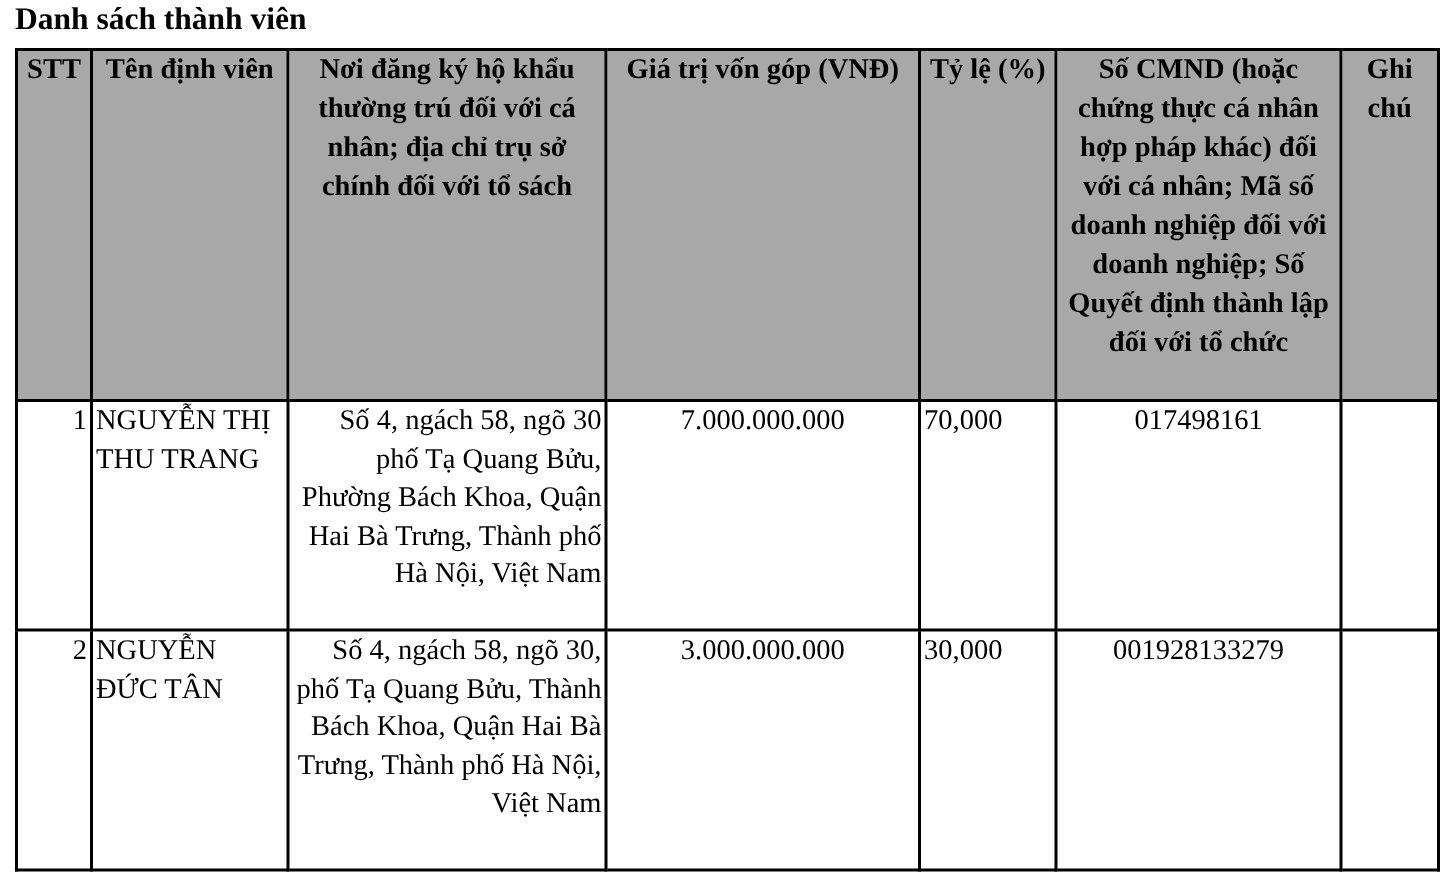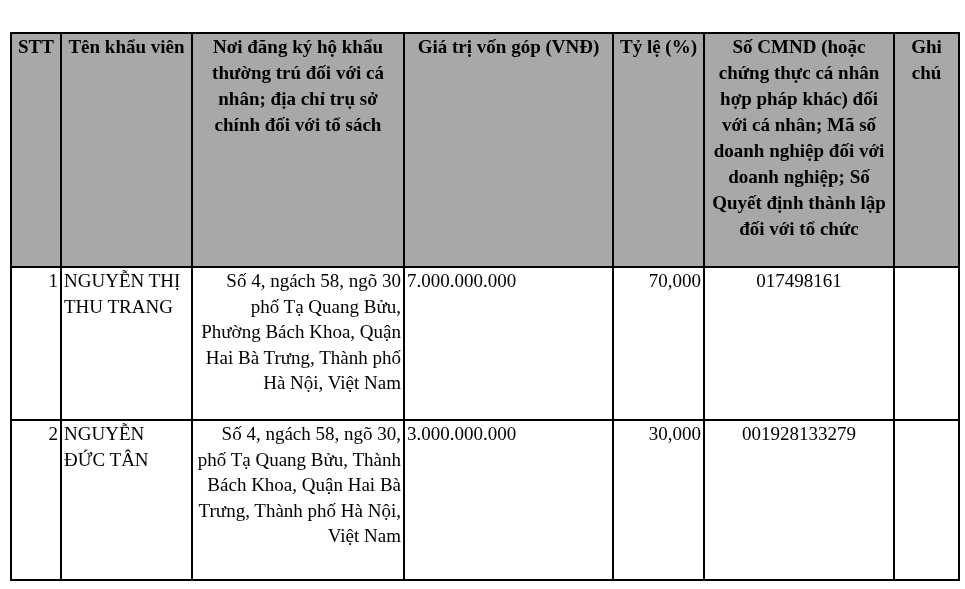--- a/index.html
+++ b/index.html
@@ -52,22 +52,22 @@
     line-height: 25.5px;
     padding: 0 2px;
   }
   tr.header-row   { height: 234px; }
   tr.member-row-1 { height: 153px; }
   tr.member-row-2 { height: 160px; }
 
   td.cell-stt   { text-align: right; padding-right: 1px; }
   td.cell-name  { text-align: left;  padding-left: 3px; }
   td.cell-addr  { text-align: right;  padding-left: 4px; padding-right: 12px; }
-  td.cell-cap   { text-align: left; padding-right: 5px; }
-  td.cell-ratio { text-align: right; padding-right: 5px; }
+  td.cell-cap   { text-align: center; padding-right: 5px; }
+  td.cell-ratio { text-align: left; padding-right: 5px; }
   td.cell-id    { text-align: center; padding-right: 6px; }
   td.cell-note  { text-align: left; }
 
   .watermark {
     position: absolute;
     left: 699px;
     top: 502px;
     font-family: "Liberation Serif", "DejaVu Serif", serif;
     font-weight: bold;
     font-size: 57px;
@@ -77,35 +77,36 @@
     z-index: 3;
     pointer-events: none;
     white-space: nowrap;
   }
 </style>
 </head>
 <body>
 
 <div class="page">
 
+  <div class="doc-title">Danh sách thành viên</div>
 
   <table class="members">
     <colgroup>
       <col style="width:50px">
       <col style="width:131px">
       <col style="width:212px">
       <col style="width:209px">
       <col style="width:91px">
       <col style="width:190px">
       <col style="width:65px">
     </colgroup>
     <thead>
       <tr class="header-row">
         <th>STT</th>
-        <th>Tên khẩu viên</th>
+        <th>Tên định viên</th>
         <th>Nơi đăng ký hộ khẩu thường trú đối với cá nhân; địa chỉ trụ sở chính đối với tổ sách</th>
         <th>Giá trị vốn góp (VNĐ)</th>
         <th>Tỷ lệ (%)</th>
         <th>Số CMND (hoặc chứng thực cá nhân hợp pháp khác) đối với cá nhân; Mã số doanh nghiệp đối với doanh nghiệp; Số Quyết định thành lập đối với tổ chức</th>
         <th>Ghi chú</th>
       </tr>
     </thead>
     <tbody>
       <tr class="member-row-1">
         <td class="cell-stt">1</td>

